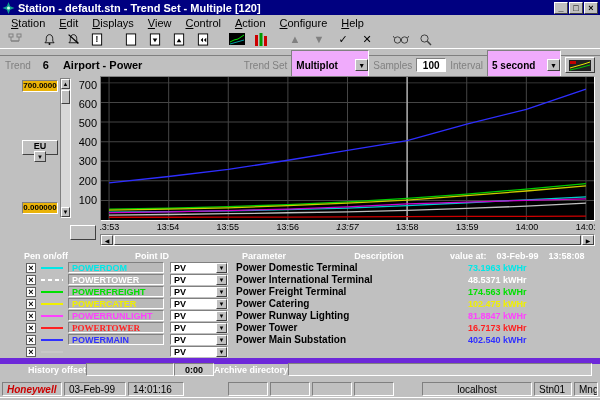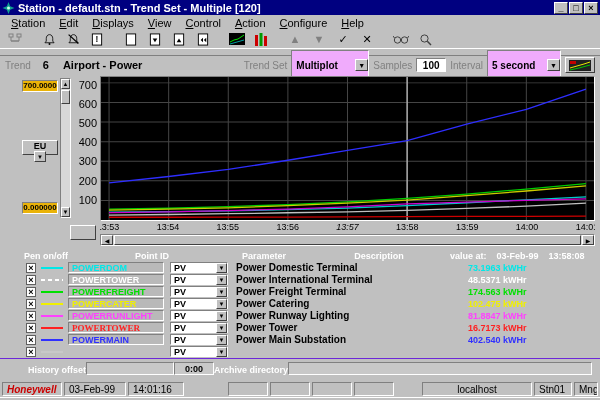--- a/index.html
+++ b/index.html
@@ -77,21 +77,21 @@
   .lheader .col-desc { text-align:center; font-size:9px; }
   .lheader .hval { width:150px; flex:none; display:flex; gap:10px; font-size:9px; }
   .chk { width:10px; height:10px; background:#fff; border:1px solid #606060; font-size:9px; line-height:8px; text-align:center; font-weight:bold; flex:none; }
   .lsample { width:22px; height:0; border-top:2px solid #fff; flex:none; }
   .pidbox { display:block; height:11px; background:#b9b9b9; font-size:9px; font-weight:bold; line-height:10px; padding:0 3px; overflow:hidden; white-space:nowrap; }
   .pcombo { display:flex; height:11px; background:#fff; align-items:center; }
   .pcombo .cval { flex:1; font-size:9px; font-weight:bold; padding-left:3px; }
   .pcombo .carrow { width:11px; height:10px; font-size:6px; line-height:9px; text-align:center; }
 
   
-  .historyrow { height:17px; display:flex; align-items:flex-end; gap:0; padding-left:28px; flex:none; border-top:1px solid #6d28d9; }
+  .historyrow { height:17px; display:flex; align-items:center; gap:0; padding-left:28px; flex:none; border-top:6px solid #6d28d9; }
   .wlabel { color:#fff; font-weight:bold; font-size:9px; }
   .hbox1 { width:88px; height:13px; background:#c8c8c8; }
   .hbox2 { width:40px; height:13px; background:#c8c8c8; text-align:center; font-size:9px; font-weight:bold; line-height:12px; }
   .hbox3 { flex:1; margin-right:8px; height:13px; background:#c8c8c8; }
 
   .flexgap { height:5px; flex:none; }
 
   
   .statusbar { height:17px; display:flex; align-items:center; gap:2px; padding:0 2px; flex:none; }
   .scell { height:14px; font-size:10px; line-height:13px; padding:0 4px; background:#c0c0c0; white-space:nowrap; overflow:hidden; }

